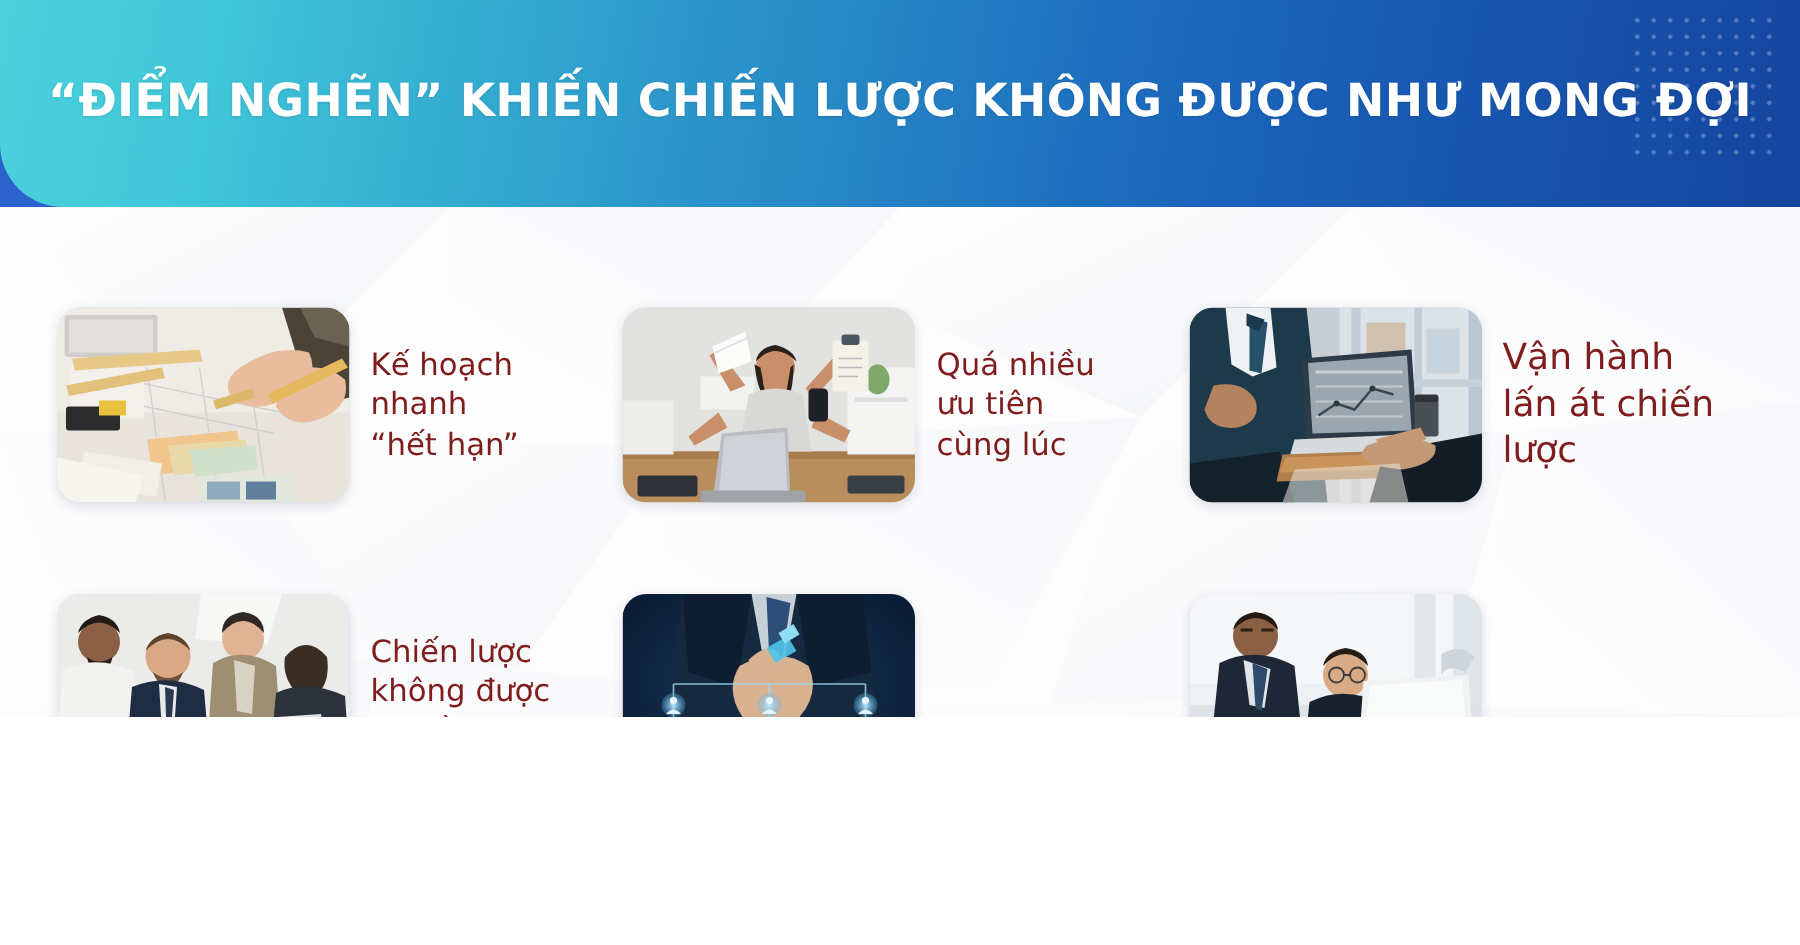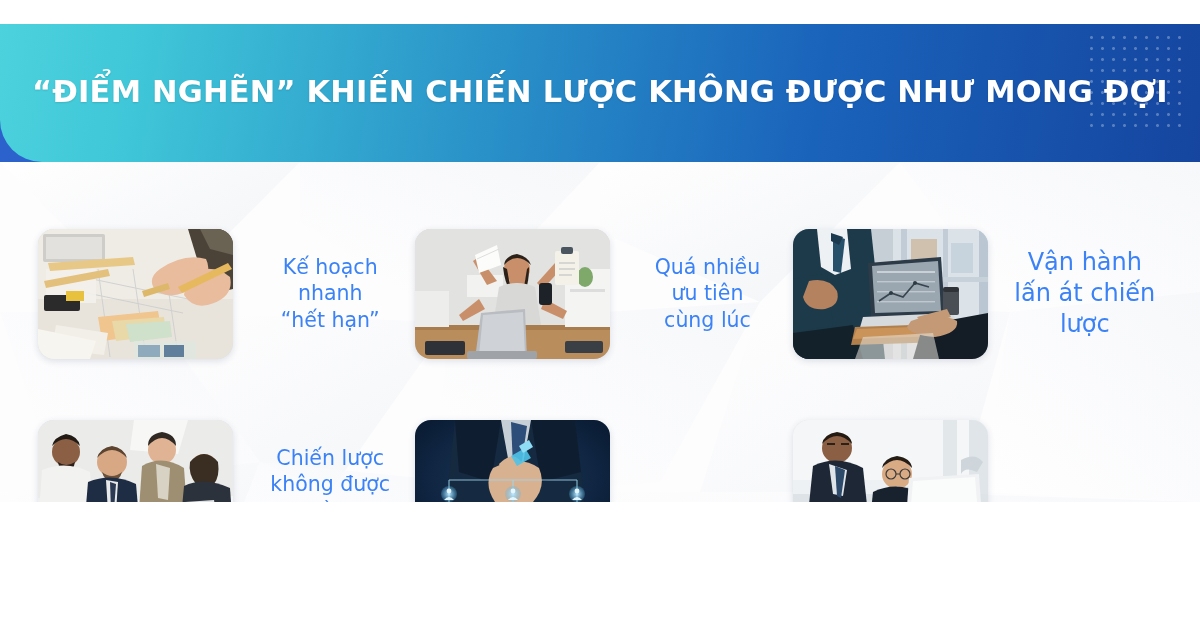--- a/index.html
+++ b/index.html
@@ -8,21 +8,20 @@
     width:1200px; height:630px;
     font-family:"DejaVu Sans", sans-serif;
     overflow:hidden;
   }
 
   #poster{
     position:relative;
     width:1200px; height:478px;
     background:#2c62cb;
     overflow:hidden;
-    margin-top:24px;
   }
 
   
   .header{
     position:absolute;
     top:0; left:0;
     width:1200px; height:138px;
     background:linear-gradient(100deg,#4cd2dd 0%,#3fc6d8 12%,#2a93c9 40%,#1a63bb 68%,#15459f 100%);
     border-bottom-left-radius:42px;
     overflow:hidden;
@@ -88,22 +87,22 @@
     min-width:195px;
     border-radius:16px;
     overflow:hidden;
     box-shadow:0 2px 7px rgba(25,45,85,.14);
     background:#d9dde4;
   }
   .thumb svg{ display:block; width:100%; height:100%; }
 
   .caption{
     flex:1;
-    text-align:center;
-    color:#3b82f6;
+    text-align:left;
+    color:#7f1d1d;
     font-size:20.5px;
     line-height:1.28;
     font-weight:400;
     white-space:pre-line;
     padding-right:2px;
   }
   .item.col3 .caption{ font-size:24px; }
 </style>
 </head>
 <body>

